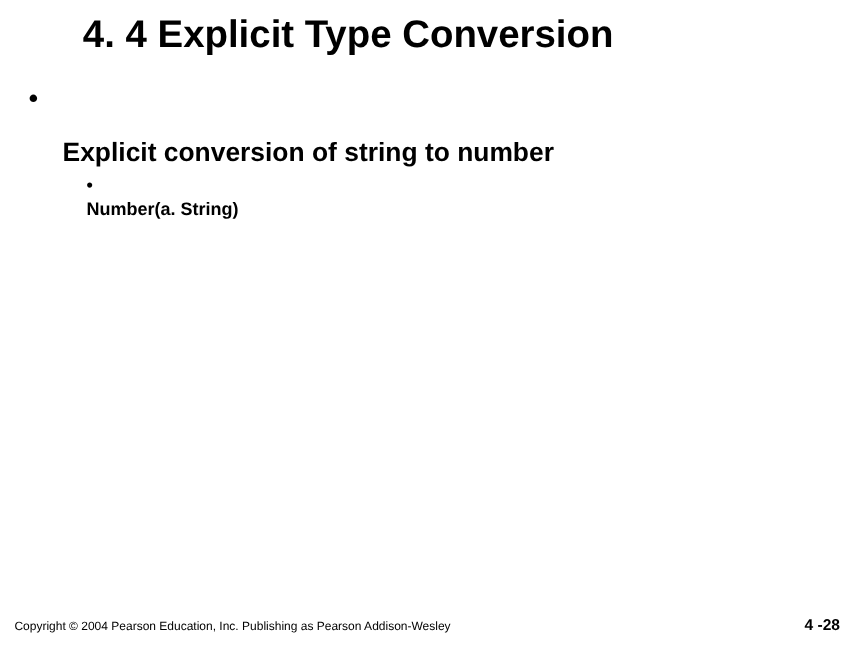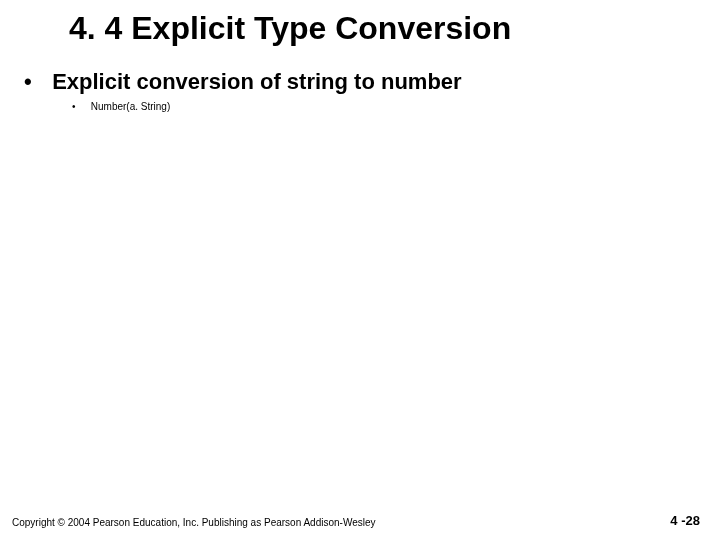--- a/index.html
+++ b/index.html
@@ -42,24 +42,25 @@
   }
   .lvl1 .bullet {
     display: inline-block;
     width: 22px;
     vertical-align: top;
   }
   .lvl1 .text {
     display: inline-block;
     width: calc(100% - 40px);
     vertical-align: top;
+    margin-top: 45px;
   }
   .lvl2 {
-    font-size: 10px;
-    font-weight: normal;
+    font-size: 15px;
+    font-weight: bold;
     line-height: 1.35;
     margin-left: 48px;
     margin-top: 4px;
   }
   .lvl2 .bullet {
     display: inline-block;
     width: 16px;
     vertical-align: top;
   }
   .lvl2 .text {

